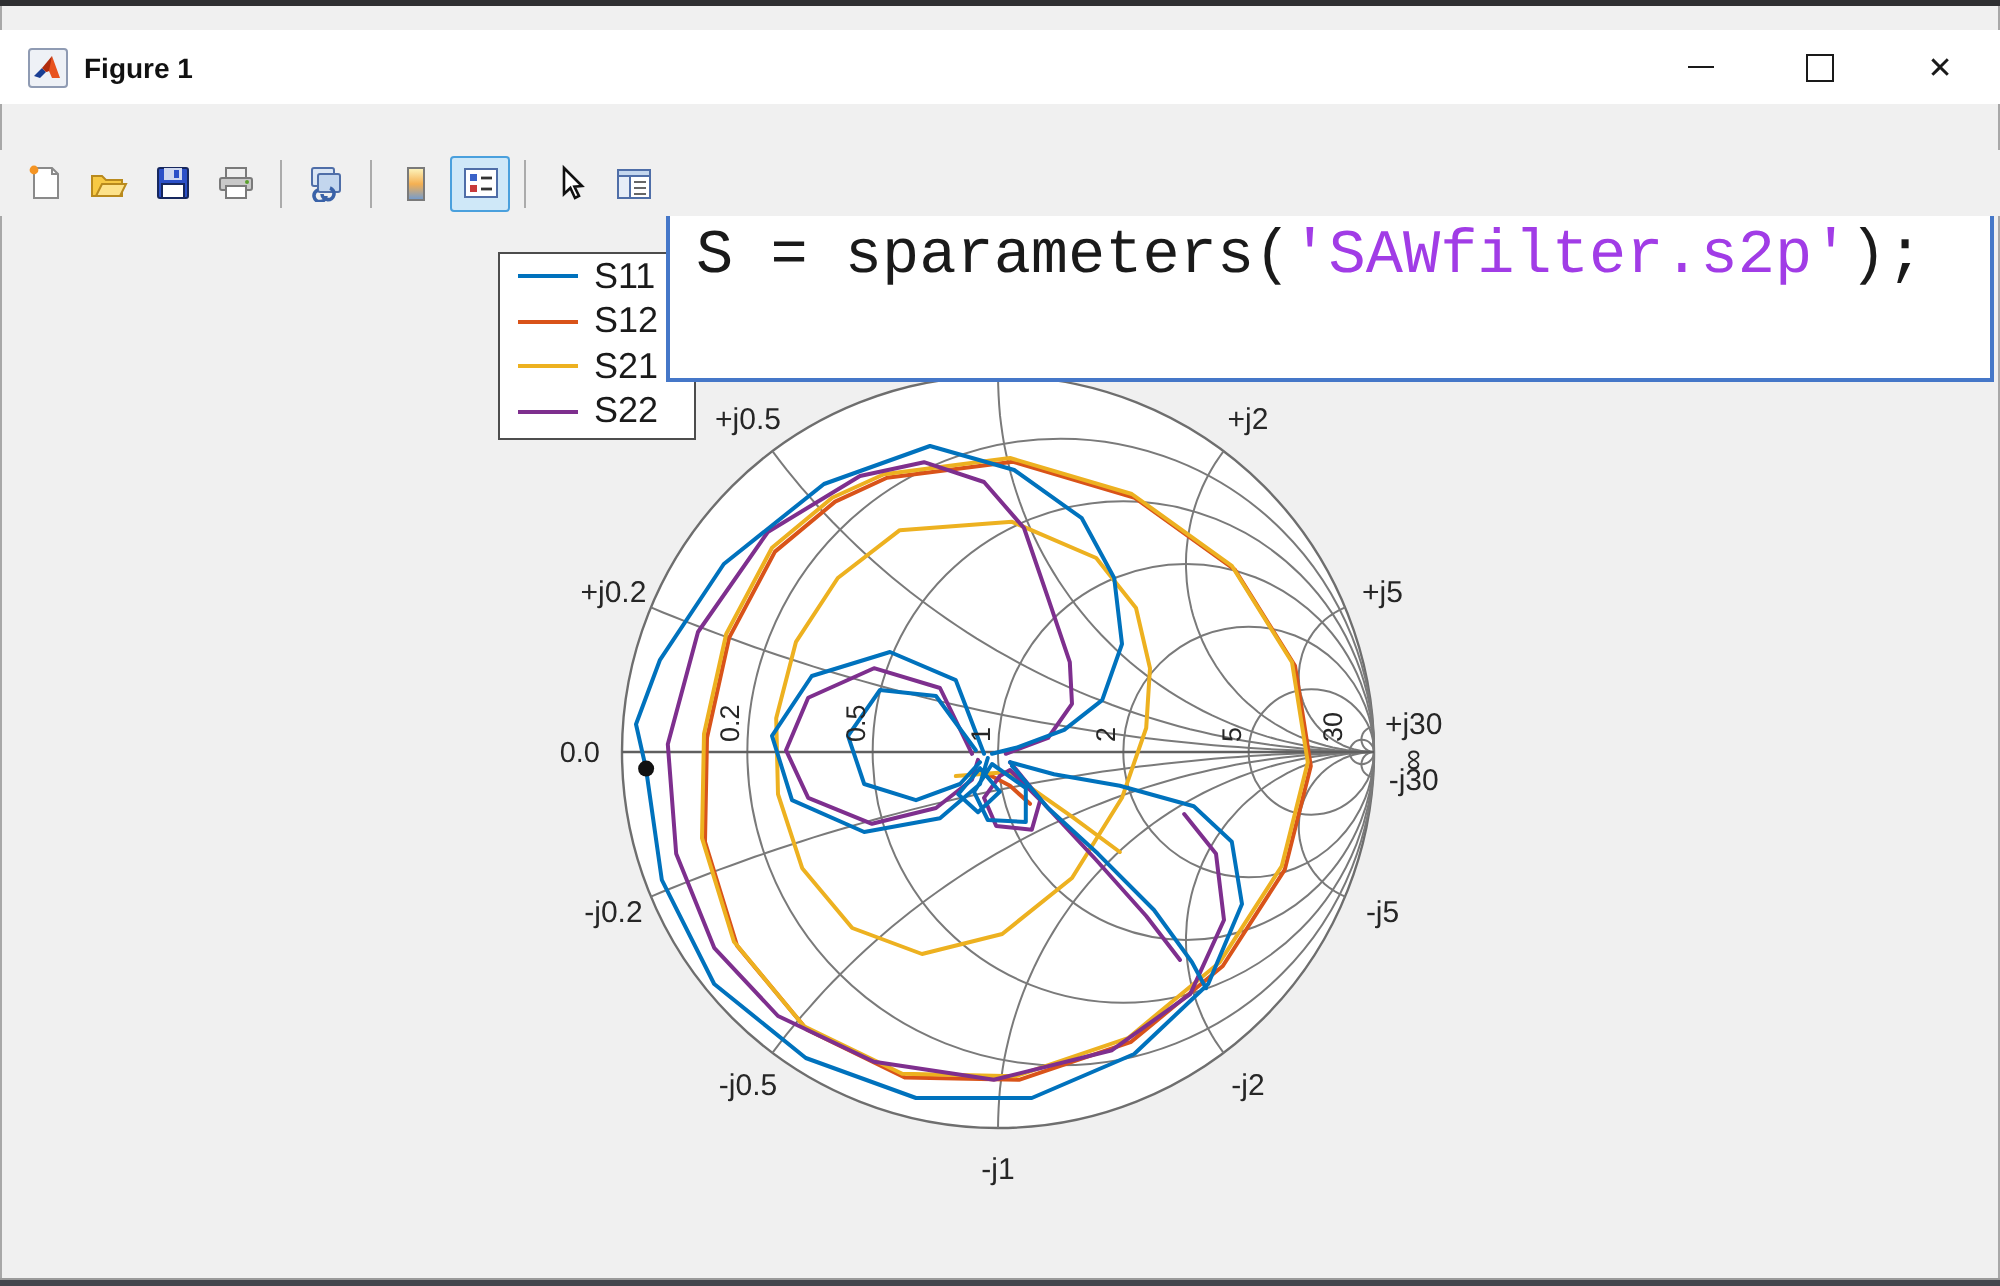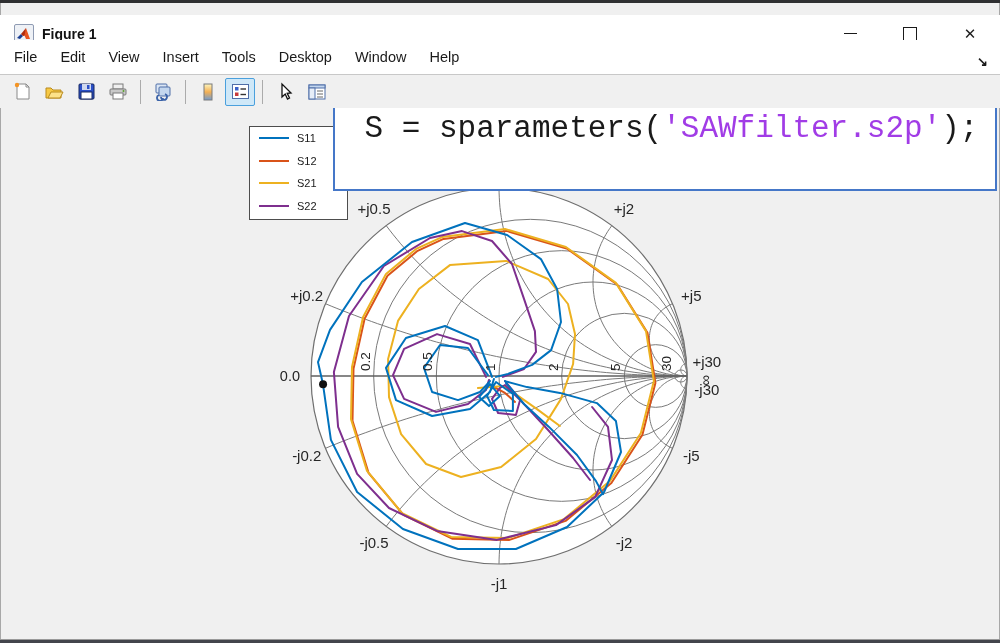--- a/index.html
+++ b/index.html
@@ -19,23 +19,23 @@
   .menu-item{font-size:14.5px;color:#1a1a1a;padding:4px 12px 4px 0;margin-right:11px;cursor:default;}
   .dock-arrow{position:absolute;right:12px;top:14px;font-size:13px;font-weight:bold;color:#1a1a1a;}
   .toolbar{position:absolute;left:0;top:75px;width:1000px;height:33px;background:#f0f0f0;z-index:8;display:flex;align-items:center;padding-left:6px;box-sizing:border-box;}
   .tb-btn{width:28px;height:26px;display:flex;align-items:center;justify-content:center;border:1px solid transparent;border-radius:2px;margin:0 1px;}
   .tb-btn.active{background:#cfe8f8;border:1px solid #4aa0dd;}
   .tb-sep{width:1px;height:24px;background:#ababab;margin:0 6px;}
   .chart-svg{position:absolute;left:0;top:0;z-index:1;}
   .legend{position:absolute;left:249px;top:126px;width:97px;height:92px;background:#ffffff;border:1.5px solid #4d4d4d;z-index:3;}
   .legend-row{display:flex;align-items:center;height:22.5px;padding-left:9px;}
   .legend-swatch{width:30px;height:2.4px;margin-right:8px;}
-  .legend-label{font-size:11px;color:#1a1a1a;}
+  .legend-label{font-size:18px;color:#1a1a1a;}
   .code-box{position:absolute;left:333px;top:105px;width:664px;height:86px;background:#ffffff;border:2px solid #4577c8;z-index:5;
-            font-family:"Liberation Mono","DejaVu Sans Mono",monospace;font-size:31px;line-height:41px;padding:1px 0 0 13px;box-sizing:border-box;white-space:nowrap;overflow:hidden;color:#1a1a1a;text-align:center;}
+            font-family:"Liberation Mono","DejaVu Sans Mono",monospace;font-size:31px;line-height:41px;padding:1px 0 0 13px;box-sizing:border-box;white-space:nowrap;overflow:hidden;color:#1a1a1a;}
   .code-str{color:#a13ce6;}
   .datatip{position:absolute;left:86px;top:396px;width:236px;height:99px;background:#f5f5f5;border:1px solid #7a7a7a;border-radius:5px;z-index:5;
            padding:7px 0 0 10px;box-sizing:border-box;box-shadow:1px 1px 2px rgba(0,0,0,0.12);}
   .datatip div{font-size:15px;line-height:22px;color:#1a1a1a;white-space:nowrap;}
 </style>
 </head>
 <body>
 
 <div class="screen">
 
@@ -56,33 +56,20 @@
         </div>
       <div class="win-btn">
           <span class="max-glyph"></span>
         </div>
       <div class="win-btn">
           <span>✕</span>
         </div>
     </div>
   </div>
 
-  <div class="menubar">
-    <div class="menu-items">
-      <span class="menu-item">File</span>
-      <span class="menu-item">Edit</span>
-      <span class="menu-item">View</span>
-      <span class="menu-item">Insert</span>
-      <span class="menu-item">Tools</span>
-      <span class="menu-item">Desktop</span>
-      <span class="menu-item">Window</span>
-      <span class="menu-item">Help</span>
-    </div>
-    <span class="dock-arrow">↘</span>
-  </div>
 
   <div class="toolbar">
     <div class="tb-btn">
       <svg width="19" height="19" viewBox="0 0 19 19">
         <polygon points="4,2 13,2 16,5 16,17 4,17" fill="#ffffff" stroke="#8a8a8a"></polygon>
         <polyline points="13,2 13,5 16,5" fill="none" stroke="#8a8a8a"></polyline>
         <circle cx="4" cy="3" r="2.2" fill="#f49423"></circle>
       </svg>
     </div>
     <div class="tb-btn">

